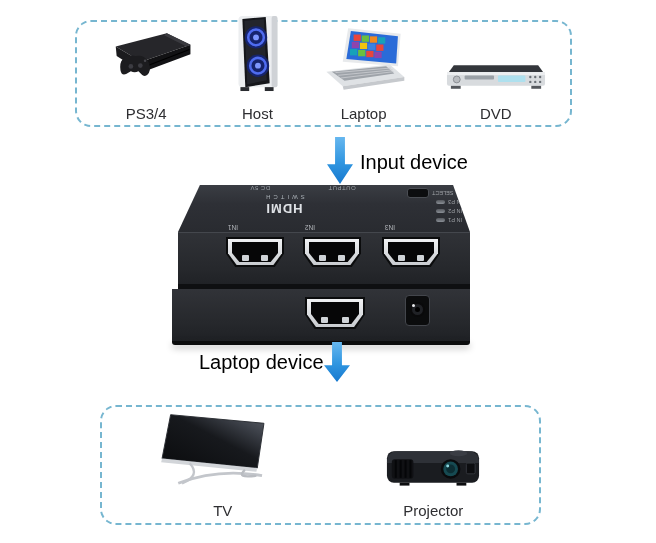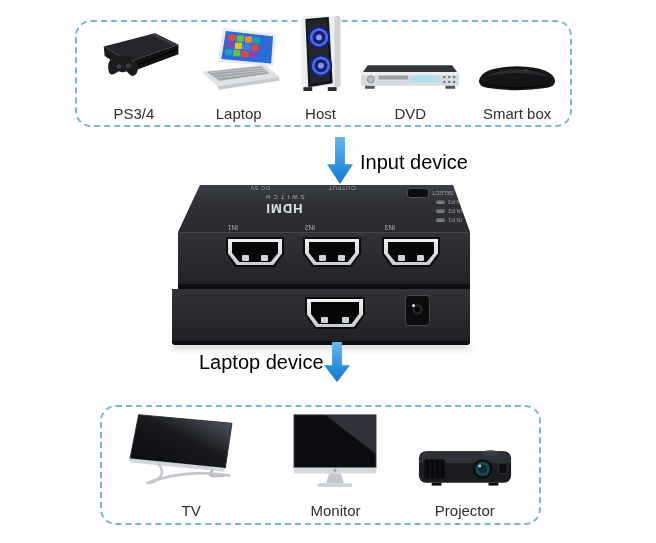--- a/index.html
+++ b/index.html
@@ -91,20 +91,40 @@
           <polygon points="18,26 45,42 46,53 19,36" fill="#1b1b1e"></polygon>
           <polygon points="72,12 97,24 93,26 69,14" fill="#3a3a3f"></polygon>
           <line x1="52" y1="46" x2="96" y2="29" stroke="#000000" stroke-width="1.2"></line>
           <path d="M25 40 q6 -6 14 -4 q8 -2 13 5 q4 7 1 13 q-3 5 -7 2 l-4 -4 q-4 2 -8 0 l-5 3 q-5 2 -6 -4 q-1 -8 2 -11 z" fill="#1c1c1f"></path>
           <circle cx="34" cy="47" r="2.5" fill="#3c3c42"></circle>
           <circle cx="44" cy="46" r="2.5" fill="#3c3c42"></circle>
           <circle cx="49" cy="41" r="1.3" fill="#46464c"></circle>
         </svg>
       </div>
       <div class="device-label">PS3/4</div>
+    </div>
+
+    <div class="device">
+      <div class="device-icon">
+        <svg viewBox="0 0 50 80" width="50" height="78">
+          <rect x="6" y="2" width="40" height="73" rx="4" fill="#eceef0"></rect>
+          <rect x="40" y="2" width="6" height="73" rx="2" fill="#cfd2d6"></rect>
+          <polygon points="10,5 34,3 38,71 13,75" fill="#15161a"></polygon>
+          <polygon points="12,7 32,5 35,68 15,72" fill="#23252c"></polygon>
+          <circle cx="24" cy="24" r="11.5" fill="#16246e"></circle>
+          <circle cx="24" cy="24" r="8" fill="none" stroke="#4f6cf0" stroke-width="2.6"></circle>
+          <circle cx="24" cy="24" r="3" fill="#7e97ff"></circle>
+          <circle cx="26" cy="53" r="11.5" fill="#16246e"></circle>
+          <circle cx="26" cy="53" r="8" fill="none" stroke="#4f6cf0" stroke-width="2.6"></circle>
+          <circle cx="26" cy="53" r="3" fill="#7e97ff"></circle>
+          <rect x="8" y="75" width="9" height="4" fill="#2a2c30"></rect>
+          <rect x="33" y="75" width="9" height="4" fill="#2a2c30"></rect>
+        </svg>
+      </div>
+      <div class="device-label">Host</div>
     </div>
 
     <div class="device">
       <div class="device-icon">
         <svg viewBox="0 0 95 72" width="86" height="66">
           <polygon points="30,2 88,8 85,44 24,39" fill="#e8eaec"></polygon>
           <polygon points="33,5 85,11 83,41 28,36" fill="#2a6bd8"></polygon>
           <g>
             <rect x="36" y="9" width="8" height="7" fill="#e8453c"></rect>
             <rect x="45" y="10" width="8" height="7" fill="#6abf3f"></rect>
@@ -125,71 +145,40 @@
           <line x1="19" y1="54" x2="79" y2="48" stroke="#c6c9cd" stroke-width="1"></line>
           <line x1="22" y1="57" x2="80" y2="50" stroke="#c6c9cd" stroke-width="1"></line>
           <polygon points="24,66 92,56 92,60 25,70" fill="#c6c9cd"></polygon>
         </svg>
       </div>
       <div class="device-label">Laptop</div>
     </div>
 
     <div class="device">
       <div class="device-icon">
-        <svg viewBox="0 0 50 80" width="50" height="78">
-          <rect x="6" y="2" width="40" height="73" rx="4" fill="#eceef0"></rect>
-          <rect x="40" y="2" width="6" height="73" rx="2" fill="#cfd2d6"></rect>
-          <polygon points="10,5 34,3 38,71 13,75" fill="#15161a"></polygon>
-          <polygon points="12,7 32,5 35,68 15,72" fill="#23252c"></polygon>
-          <circle cx="24" cy="24" r="11.5" fill="#16246e"></circle>
-          <circle cx="24" cy="24" r="8" fill="none" stroke="#4f6cf0" stroke-width="2.6"></circle>
-          <circle cx="24" cy="24" r="3" fill="#7e97ff"></circle>
-          <circle cx="26" cy="53" r="11.5" fill="#16246e"></circle>
-          <circle cx="26" cy="53" r="8" fill="none" stroke="#4f6cf0" stroke-width="2.6"></circle>
-          <circle cx="26" cy="53" r="3" fill="#7e97ff"></circle>
-          <rect x="8" y="75" width="9" height="4" fill="#2a2c30"></rect>
-          <rect x="33" y="75" width="9" height="4" fill="#2a2c30"></rect>
-        </svg>
-      </div>
-      <div class="device-label">Host</div>
-    </div>
-
-    <div class="device">
-      <div class="device-icon">
         <svg viewBox="0 0 104 30" width="102" height="30">
           <polygon points="9,3 95,3 100,10 4,10" fill="#33363b"></polygon>
           <rect x="2" y="10" width="100" height="14" rx="2" fill="#d8dbde"></rect>
           <rect x="2" y="10" width="100" height="3" fill="#eceef0"></rect>
           <circle cx="12" cy="17.5" r="3.5" fill="#b9bcc0" stroke="#8a8e93" stroke-width="1"></circle>
           <rect x="20" y="13.5" width="30" height="4" rx="1" fill="#9aa0a6"></rect>
           <rect x="54" y="13.5" width="28" height="6.5" rx="1" fill="#aee0ee"></rect>
           <circle cx="87" cy="15" r="1.2" fill="#6a7076"></circle>
           <circle cx="92" cy="15" r="1.2" fill="#6a7076"></circle>
           <circle cx="97" cy="15" r="1.2" fill="#6a7076"></circle>
           <circle cx="87" cy="20" r="1.2" fill="#6a7076"></circle>
           <circle cx="92" cy="20" r="1.2" fill="#6a7076"></circle>
           <circle cx="97" cy="20" r="1.2" fill="#6a7076"></circle>
           <rect x="6" y="24" width="10" height="3" fill="#55585d"></rect>
           <rect x="88" y="24" width="10" height="3" fill="#55585d"></rect>
         </svg>
       </div>
       <div class="device-label">DVD</div>
     </div>
 
-    <div class="device">
-      <div class="device-icon">
-        <svg viewBox="0 0 86 32" width="84" height="32">
-          <path d="M4 21 Q6 7 43 6 Q80 7 82 21 Q82 26 74 28 Q43 33 12 28 Q4 26 4 21 Z" fill="#141517"></path>
-          <path d="M10 17 Q20 10 43 9 Q66 10 76 17 Q60 13 43 13 Q26 13 10 17 Z" fill="#2b2d31"></path>
-          <ellipse cx="52" cy="10" rx="2" ry="1" fill="#3c3e43"></ellipse>
-          <path d="M8 24 Q43 31 78 24 Q60 29 43 29 Q26 29 8 24 Z" fill="#060607"></path>
-        </svg>
-      </div>
-      <div class="device-label">Smart box</div>
-    </div>
 
   </div>
 
   <div class="arrow-down arrow-1"></div>
   <div class="flow-label input">Input device</div>
 
   <div class="switch">
 
     <div class="sw-top">
       <span class="sw-edge-label flip" style="left:72px;">DC 5V</span>
@@ -288,33 +277,20 @@
           <polygon points="10,6 108,15 101,62 1,52" fill="url(#tvg)" stroke="#2a2d33" stroke-width="1"></polygon>
           <polygon points="1,52 101,62 100,66 0,56" fill="#d2d5d9"></polygon>
           <path d="M18 78 Q60 62 106 70" stroke="#c3c6cb" stroke-width="3" fill="none"></path>
           <path d="M30 57 Q42 70 22 78" stroke="#c3c6cb" stroke-width="2.5" fill="none"></path>
           <path d="M88 64 Q78 73 100 70" stroke="#b9bcc1" stroke-width="2.5" fill="none"></path>
         </svg>
       </div>
       <div class="device-label">TV</div>
     </div>
 
-    <div class="device">
-      <div class="device-icon">
-        <svg viewBox="0 0 92 78" width="92" height="76">
-          <rect x="4" y="2" width="84" height="54" fill="#0b0c0f" stroke="#26282d" stroke-width="1"></rect>
-          <polygon points="36,2 88,2 88,42" fill="#2e3138"></polygon>
-          <rect x="4" y="56" width="84" height="6" fill="#d6d9dc"></rect>
-          <circle cx="46" cy="59" r="1.5" fill="#9aa0a6"></circle>
-          <polygon points="40,62 52,62 55,72 37,72" fill="#c3c6cb"></polygon>
-          <rect x="28" y="72" width="36" height="4" rx="2" fill="#cfd2d6"></rect>
-        </svg>
-      </div>
-      <div class="device-label">Monitor</div>
-    </div>
 
     <div class="device">
       <div class="device-icon">
         <svg viewBox="0 0 100 46" width="98" height="46">
           <rect x="3" y="8" width="94" height="32" rx="7" fill="#1a1c20"></rect>
           <path d="M3 20 Q3 8 14 8 L86 8 Q97 8 97 20 L3 20 Z" fill="#2e3137"></path>
           <ellipse cx="76" cy="10" rx="9" ry="3" fill="#3a3d44"></ellipse>
           <rect x="8" y="16" width="22" height="20" rx="3" fill="#101114"></rect>
           <line x1="12" y1="17" x2="12" y2="35" stroke="#050608" stroke-width="2"></line>
           <line x1="17" y1="17" x2="17" y2="35" stroke="#050608" stroke-width="2"></line>

